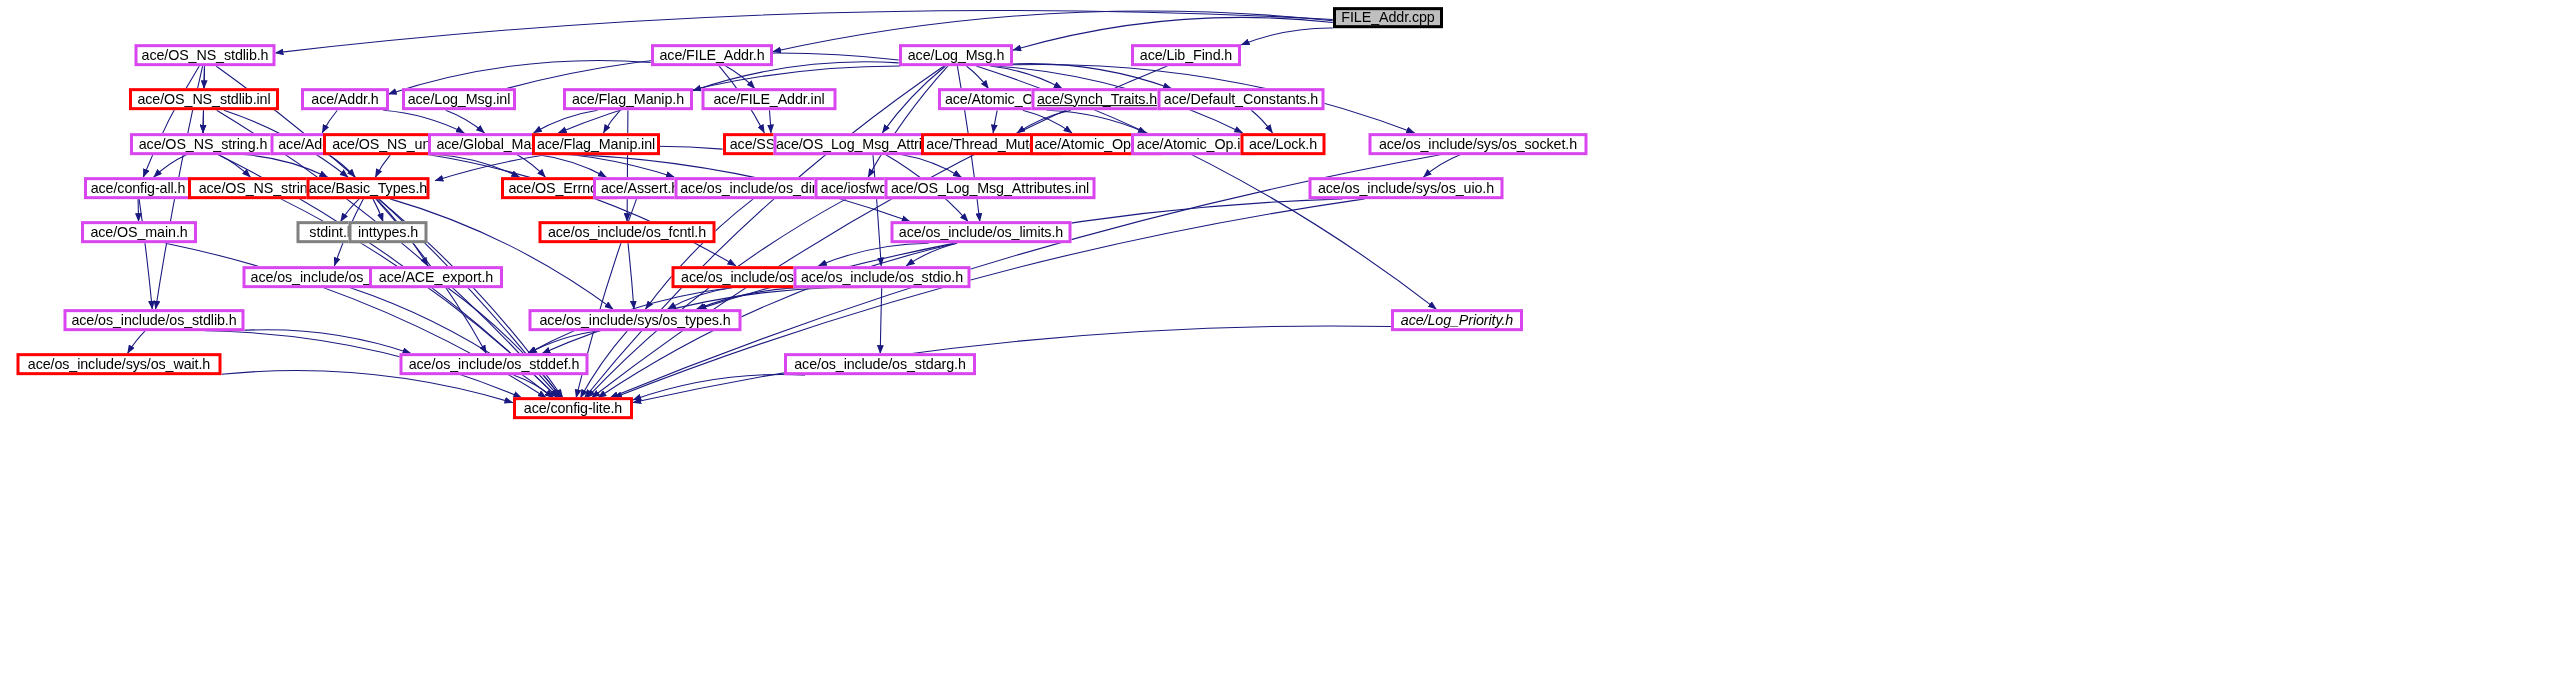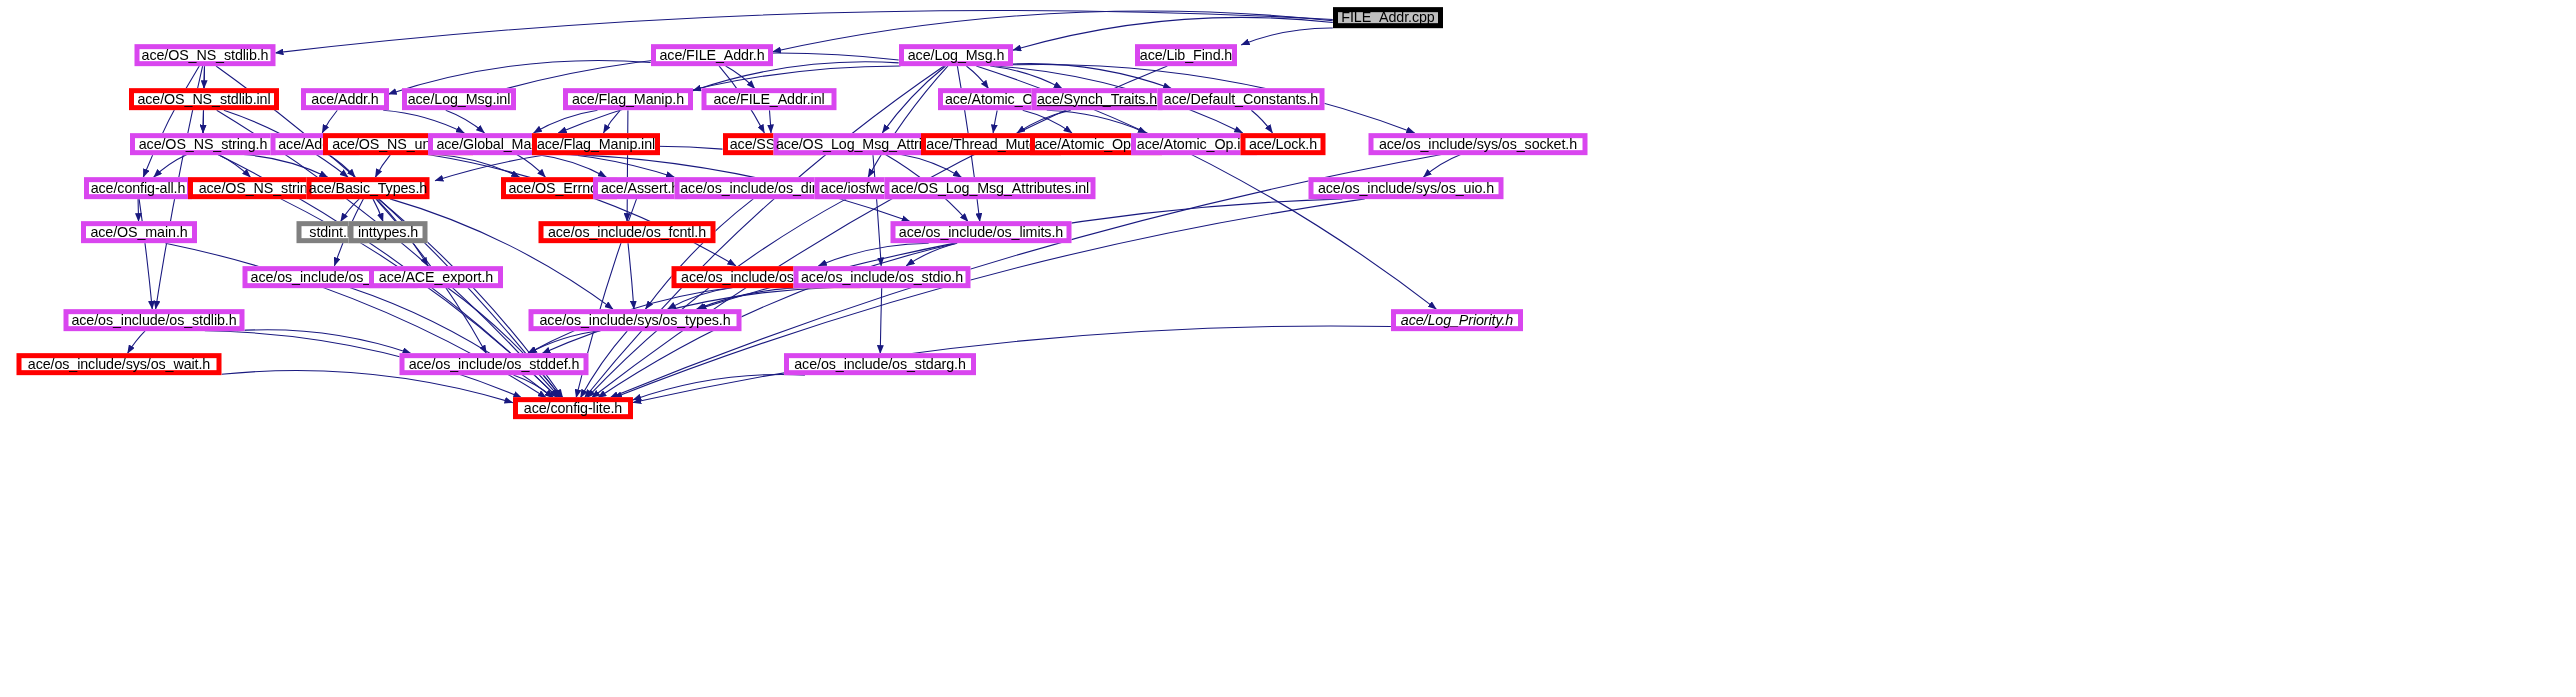--- a/index.html
+++ b/index.html
@@ -24,21 +24,21 @@
     height: 698px;
     pointer-events: none;
   }
   .node {
     position: absolute;
     box-sizing: border-box;
     display: flex;
     align-items: center;
     justify-content: center;
     background: #ffffff;
-    border: 5px solid #d946ef;
+    border: 3px solid #d946ef;
     font-size: 14.3px;
     color: #000000;
     white-space: nowrap;
     line-height: 1;
     letter-spacing: -0.1px;
     transform: translate(-50%, -50%);
     padding: 0 6.9px;
     height: 21.7px;
   }
   .node.red   { border-color: #ff0000; align-items: center; }
@@ -159,21 +159,21 @@
       </div>
       <div class="node" style="left: 205px; top: 55px; width: 141px;">
         <span>ace/OS_NS_stdlib.h</span>
       </div>
       <div class="node" style="left: 712px; top: 55px; width: 122px;">
         <span>ace/FILE_Addr.h</span>
       </div>
       <div class="node" style="left: 956px; top: 55px; width: 114px;">
         <span>ace/Log_Msg.h</span>
       </div>
-      <div class="node" style="left: 1186px; top: 55px; width: 102px;">
+      <div class="node" style="left: 1186px; top: 55px; width: 110px;">
         <span>ace/Lib_Find.h</span>
       </div>
       <div class="node red" style="left: 204px; top: 99px; width: 150px;">
         <span>ace/OS_NS_stdlib.inl</span>
       </div>
       <div class="node" style="left: 345px; top: 99px; width: 88px;">
         <span>ace/Addr.h</span>
       </div>
       <div class="node" style="left: 427px; top: 99px; width: 114px; margin-left: 32px;">
         <span>ace/Log_Msg.inl</span>

